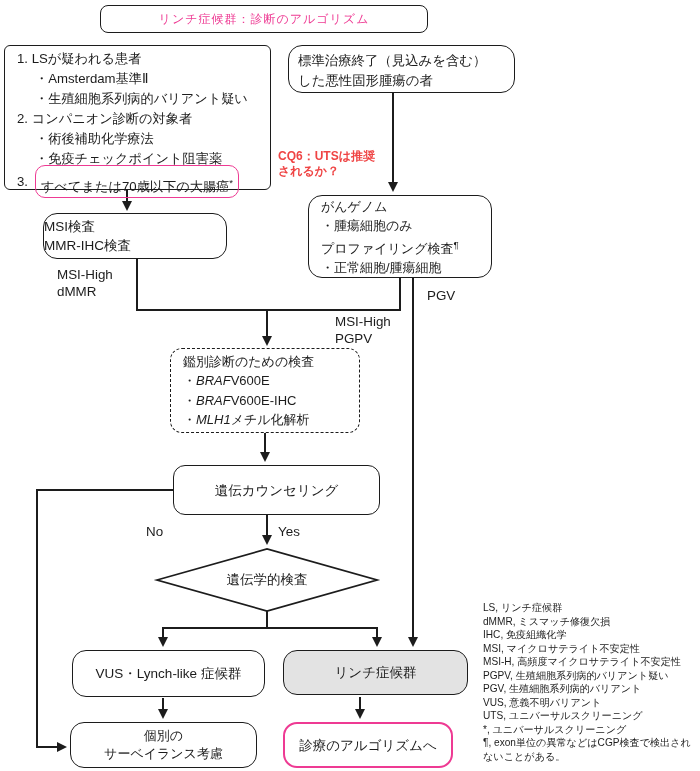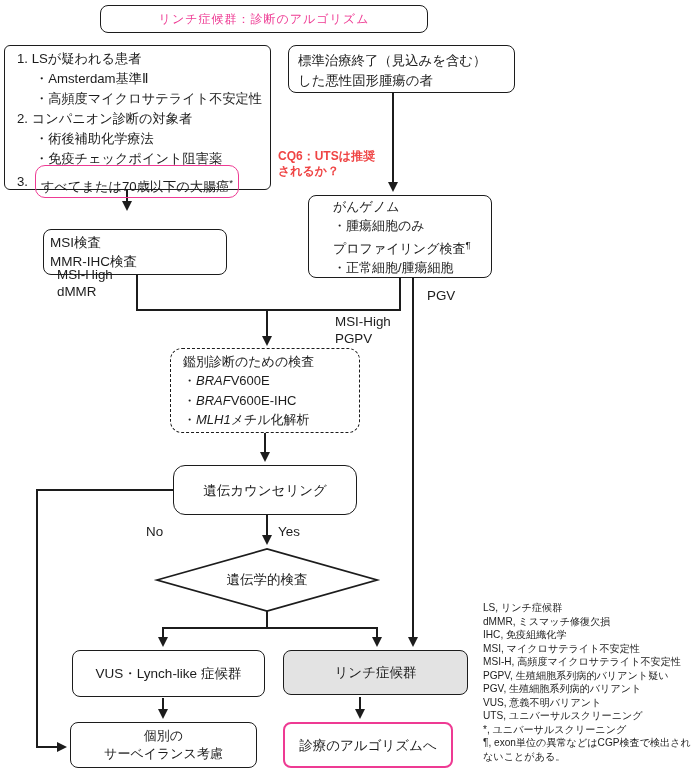--- a/index.html
+++ b/index.html
@@ -6,21 +6,21 @@
   #canvas{
     position:relative;width:700px;height:771px;background:#ffffff;
     font-family:"Liberation Sans","DejaVu Sans",sans-serif;
     color:#1c1c1c;overflow:hidden;
   }
   #connectors{position:absolute;left:0;top:0;z-index:0;}
   .box{
     position:absolute;background:#fff;border:1.7px solid #1c1c1c;
     box-sizing:border-box;z-index:1;font-size:13.5px;line-height:19px;
   }
-  .r10{border-radius:8px;}
+  .r10{border-radius:14px;}
   .r12{border-radius:12px;}
   .vcenter{display:flex;flex-direction:column;justify-content:center;}
   .hcenter{text-align:center;}
   .title-box{
     left:100px;top:5px;width:328px;height:28px;border-radius:8px;
     display:flex;align-items:center;justify-content:center;
     color:#ee3a93;font-size:12px;letter-spacing:1px;
   }
   .criteria-box{left:4px;top:45px;width:267px;height:145px;border-radius:6px;
     padding:3px 4px;font-size:13.2px;}
@@ -29,31 +29,31 @@
   .crit-last{display:flex;align-items:center;height:25px;}
   .pink-outline{
     display:inline-block;border:1.6px solid #ee3a93;border-radius:10px;
     padding:8px 5px 1px 5px;margin-left:7px;line-height:18px;white-space:nowrap;
   }
   sup{font-size:9.5px;}
   .std-box{left:288px;top:45px;width:227px;height:48px;padding:3px 0 0 9px;
     font-size:13.4px;line-height:20px;white-space:nowrap;}
   .cq6{position:absolute;left:278px;top:149px;z-index:1;color:#ef4444;
     font-size:12px;font-weight:bold;line-height:14.5px;white-space:nowrap;}
-  .msi-box{left:43px;top:213px;width:184px;height:46px;padding-left:6px;margin-top:16px;}
-  .cgp-box{left:308px;top:195px;width:184px;height:83px;padding:2px 0 0 24px;
+  .msi-box{left:43px;top:213px;width:184px;height:46px;padding-left:0;}
+  .cgp-box{left:308px;top:195px;width:184px;height:83px;padding:2px 0 0 12px;
     font-size:13px;line-height:18.8px;white-space:nowrap;}
   .edge-label{position:absolute;z-index:1;font-size:13.4px;line-height:17px;
     white-space:nowrap;background:transparent;}
   .diff-box{
     left:170px;top:348px;width:190px;height:85px;border:1.7px dashed #1c1c1c;
     border-radius:12px;padding:3px 0 0 12px;font-size:13px;line-height:19.3px;
     white-space:nowrap;
   }
-  .counseling-box{left:173px;top:465px;width:184px;height:50px;}
+  .counseling-box{left:173px;top:465px;width:207px;height:50px;}
   .diamond-label{position:absolute;left:187px;top:571px;width:160px;z-index:1;
     text-align:center;font-size:13.5px;}
   .vus-box{left:72px;top:650px;width:193px;height:47px;}
   .lynch-box{left:283px;top:650px;width:185px;height:45px;background:#e3e3e3;justify-content:center;}
   .surv-box{left:70px;top:722px;width:187px;height:46px;font-size:13px;line-height:18.5px;}
   .care-box{left:283px;top:722px;width:170px;height:46px;border:2px solid #ee3a93;}
   .legend{position:absolute;left:483px;top:601px;width:216px;z-index:1;
     font-size:10.1px;line-height:13.5px;}
   .legend div{white-space:nowrap;}
   .legend div.wrap{white-space:normal;}
@@ -88,21 +88,21 @@
     </g>
   </svg>
 
   <div class="box title-box">
     <span>リンチ症候群：診断のアルゴリズム</span>
   </div>
 
   <div class="box criteria-box">
     <div class="crit-line">1.  LSが疑われる患者</div>
     <div class="crit-line crit-sub">・Amsterdam基準Ⅱ</div>
-    <div class="crit-line crit-sub">・高頻度マイクロサテライト不安定性</div>
+    <div class="crit-line crit-sub">・生殖細胞系列病的バリアント疑い</div>
     <div class="crit-line">2.  コンパニオン診断の対象者</div>
     <div class="crit-line crit-sub">・術後補助化学療法</div>
     <div class="crit-line crit-sub">・免疫チェックポイント阻害薬</div>
     <div class="crit-line crit-last">
       <span>3.</span>
       <span class="pink-outline">
         <span>すべてまたは70歳以下の大腸癌</span><sup>*</sup>
       </span>
     </div>
   </div>

